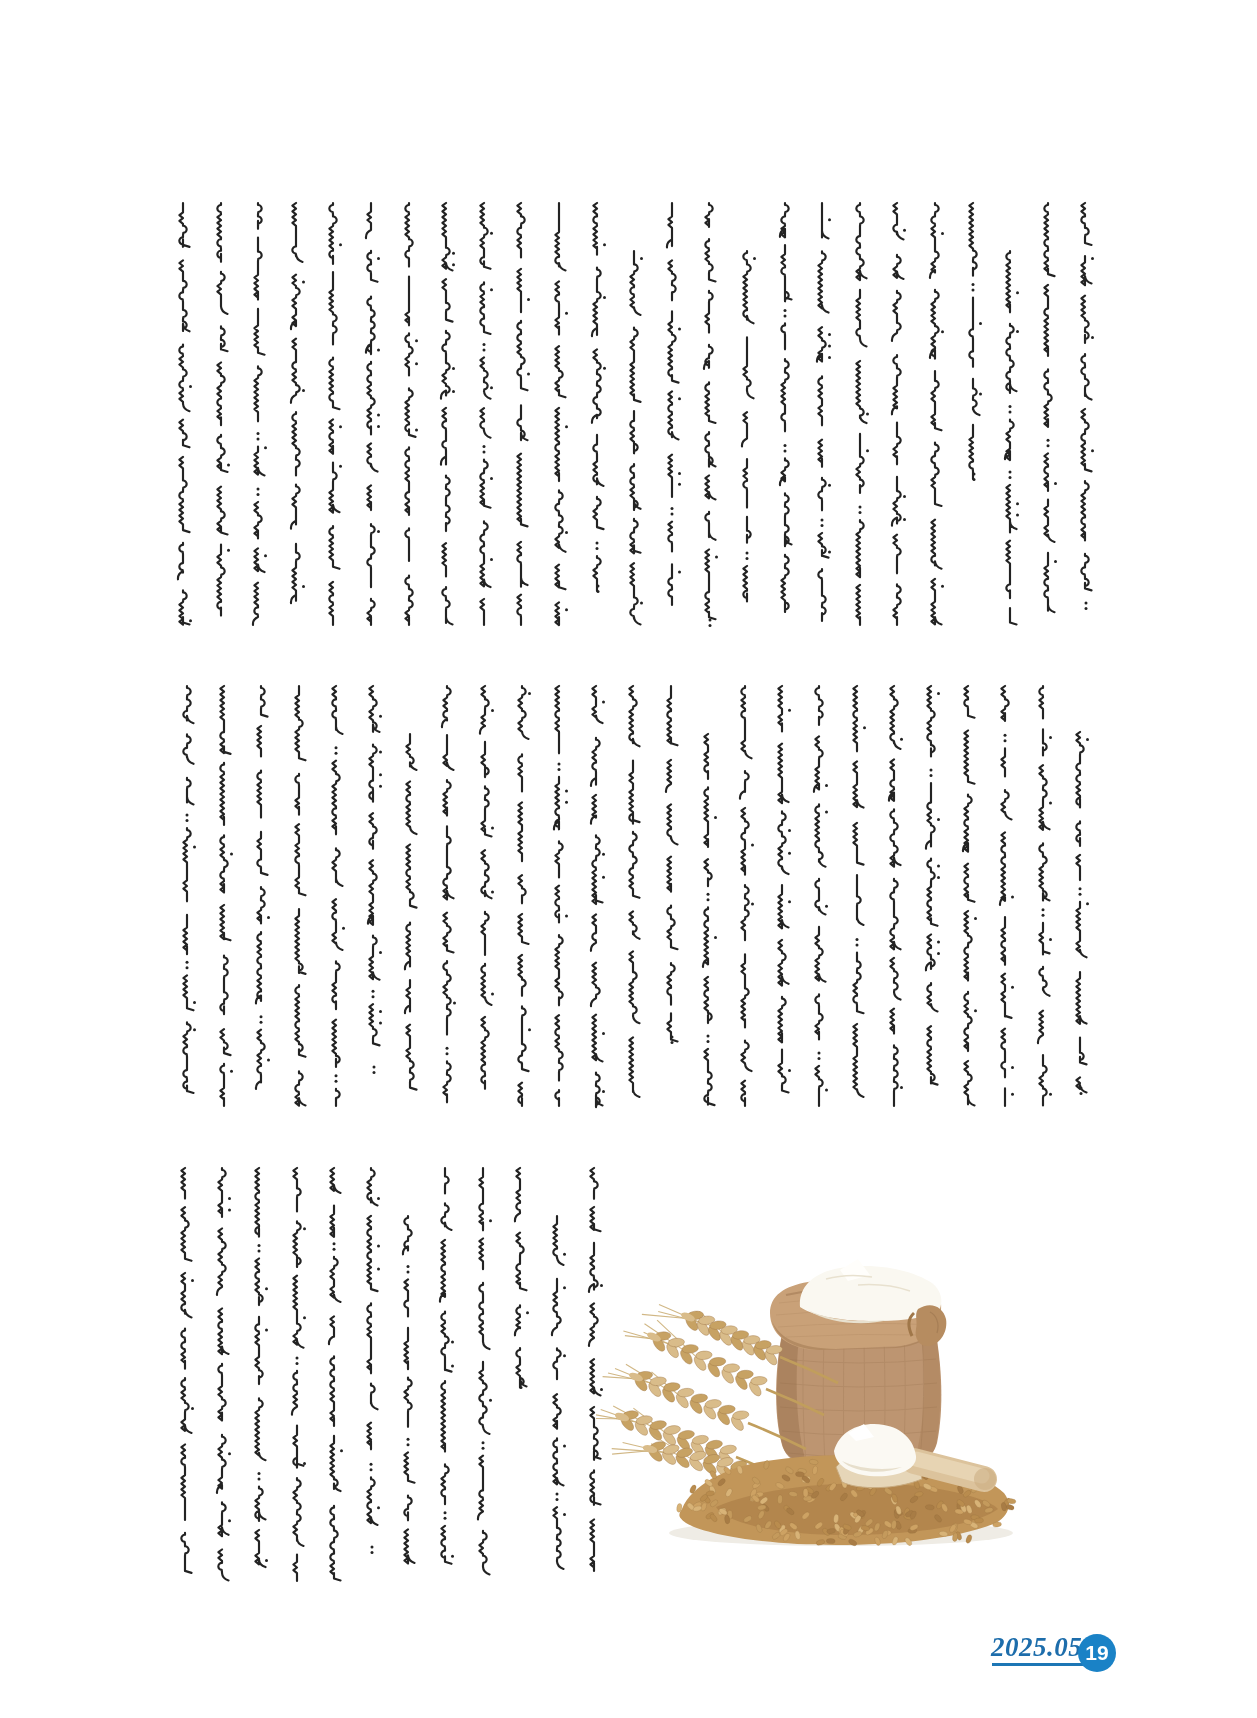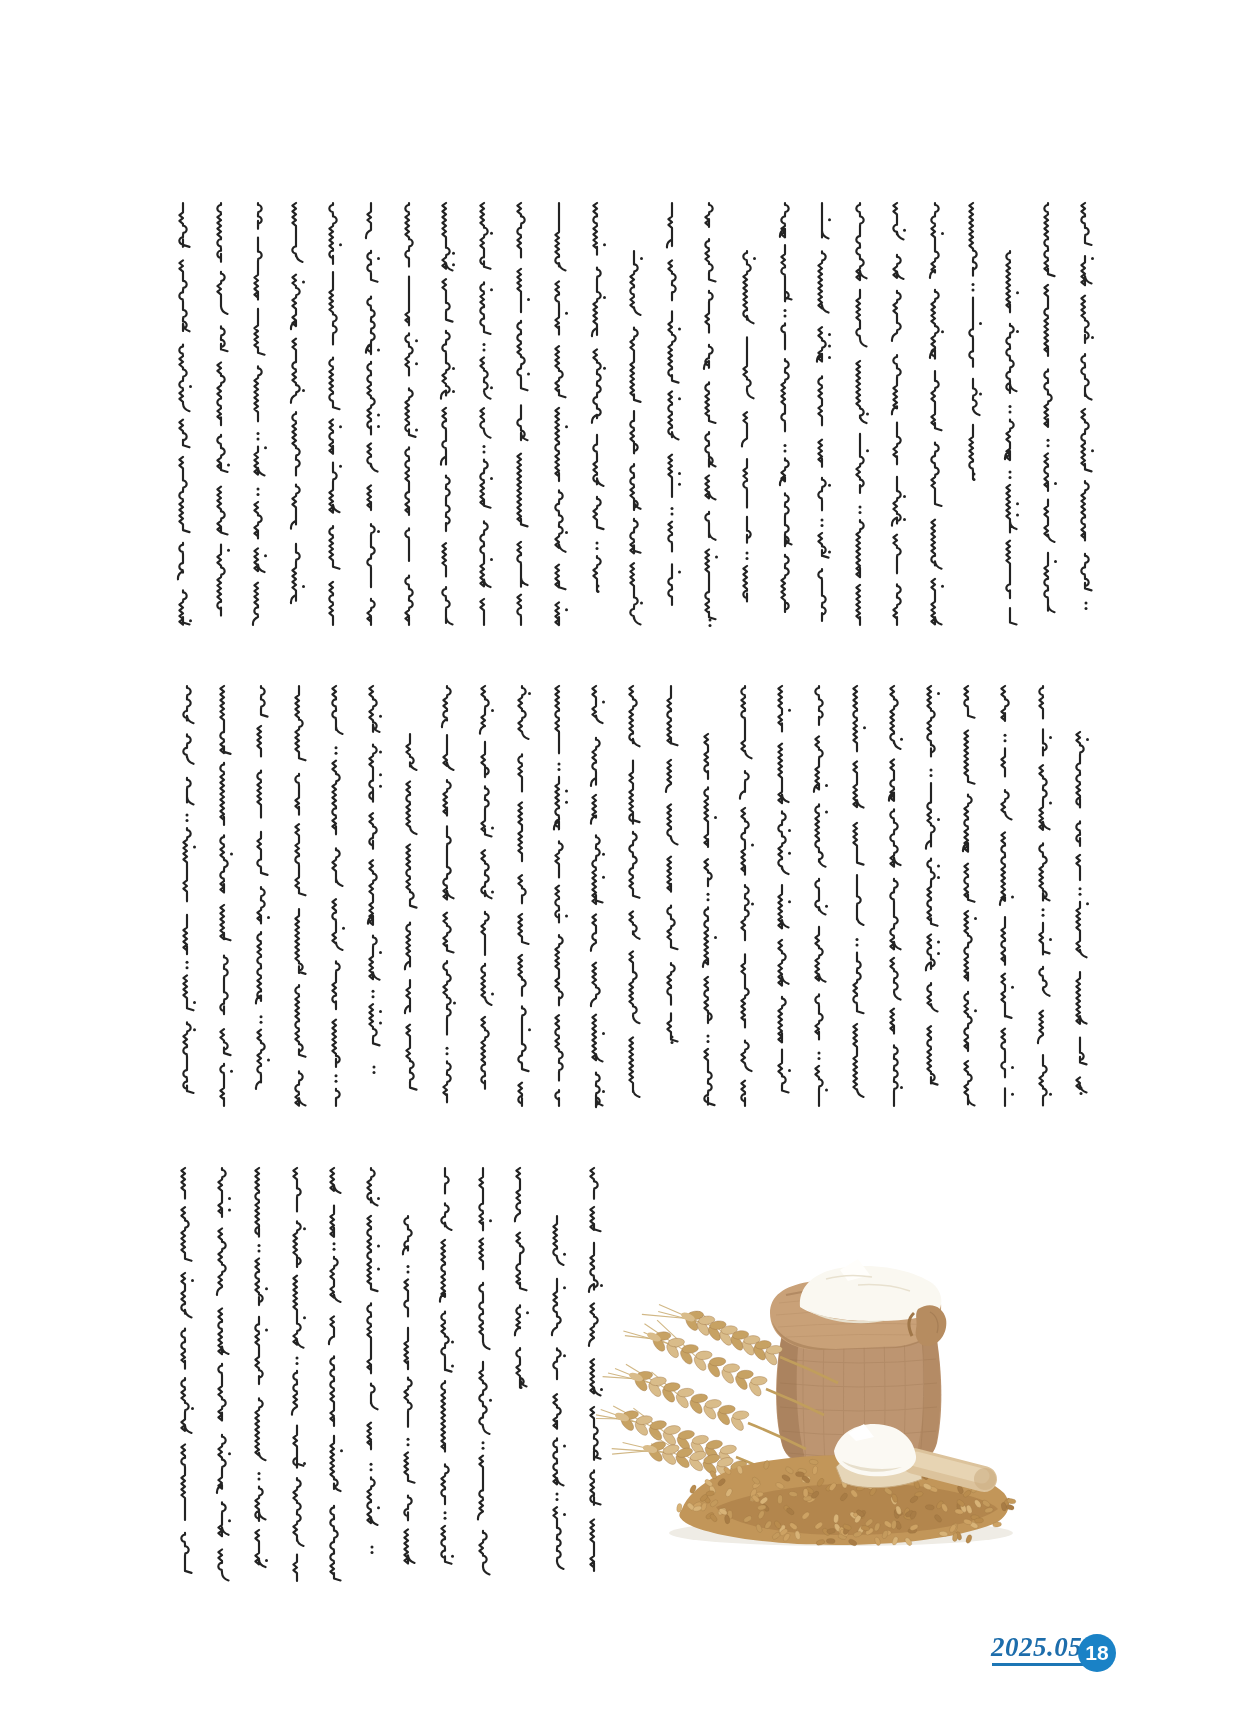--- a/index.html
+++ b/index.html
@@ -837,16 +837,16 @@
           <ellipse cx="289.1" cy="317.5" rx="4.4" ry="2.5" transform="rotate(112 289.1 317.5)" fill="#c49a5c" stroke="#8a6638" stroke-width="0.4" stroke-opacity="0.5"></ellipse>
           <ellipse cx="197.4" cy="309.2" rx="4.4" ry="2.5" transform="rotate(37 197.4 309.2)" fill="#cda263" stroke="#8a6638" stroke-width="0.4" stroke-opacity="0.5"></ellipse>
           <ellipse cx="251.1" cy="310.1" rx="4.4" ry="2.5" transform="rotate(22 251.1 310.1)" fill="#b98c4e" stroke="#8a6638" stroke-width="0.4" stroke-opacity="0.5"></ellipse>
         </g>
     </svg>
   </figure>
 
   <footer class="pagefoot">
     <span class="date" style="color: rgb(29, 109, 171);">2025.05</span>
     <span class="rule" style="background: rgb(29, 118, 181);"></span>
-    <span class="badge" style="background: rgb(26, 130, 198); color: rgb(255, 255, 255);">18</span>
+    <span class="badge" style="background: rgb(26, 130, 198); color: rgb(255, 255, 255);">19</span>
   </footer>
 
 </div>
 
 </body></html>

